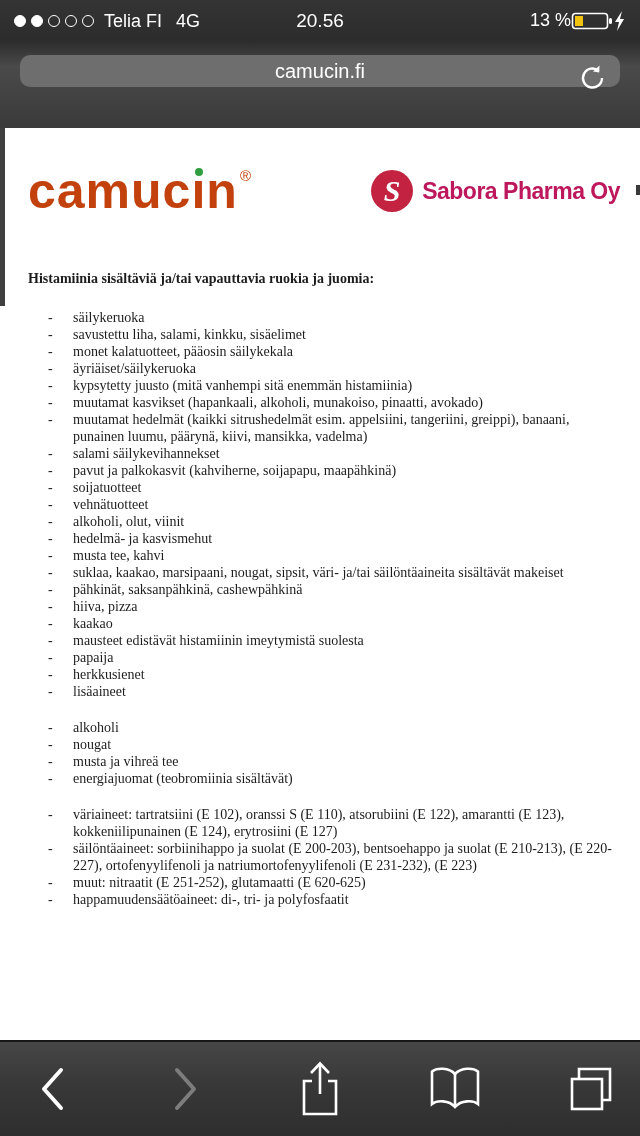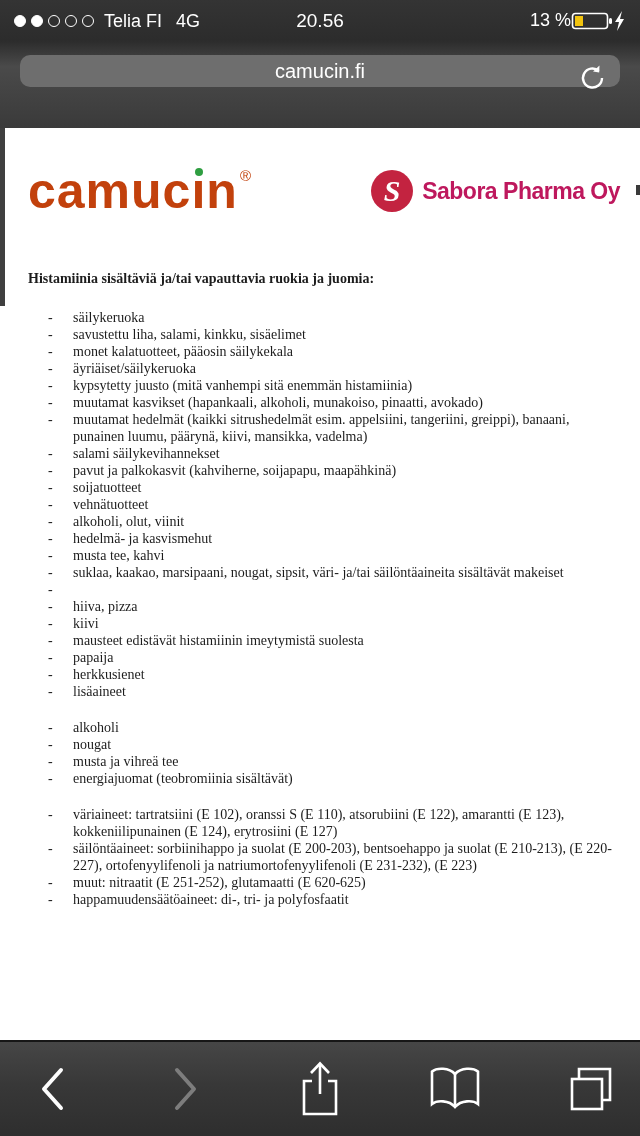--- a/index.html
+++ b/index.html
@@ -161,28 +161,29 @@
             <div class="list-item">
               <span class="dash">-</span>
               <span>musta tee, kahvi</span>
             </div>
             <div class="list-item">
               <span class="dash">-</span>
               <span>suklaa, kaakao, marsipaani, nougat, sipsit, väri- ja/tai säilöntäaineita sisältävät makeiset</span>
             </div>
             <div class="list-item">
               <span class="dash">-</span>
+              <span>pähkinät, saksanpähkinä, cashewpähkinä</span>
             </div>
             <div class="list-item">
               <span class="dash">-</span>
               <span>hiiva, pizza</span>
             </div>
             <div class="list-item">
               <span class="dash">-</span>
-              <span>kiivi</span>
+              <span>kaakao</span>
             </div>
             <div class="list-item">
               <span class="dash">-</span>
               <span>mausteet edistävät histamiinin imeytymistä suolesta</span>
             </div>
             <div class="list-item">
               <span class="dash">-</span>
               <span>papaija</span>
             </div>
             <div class="list-item">

